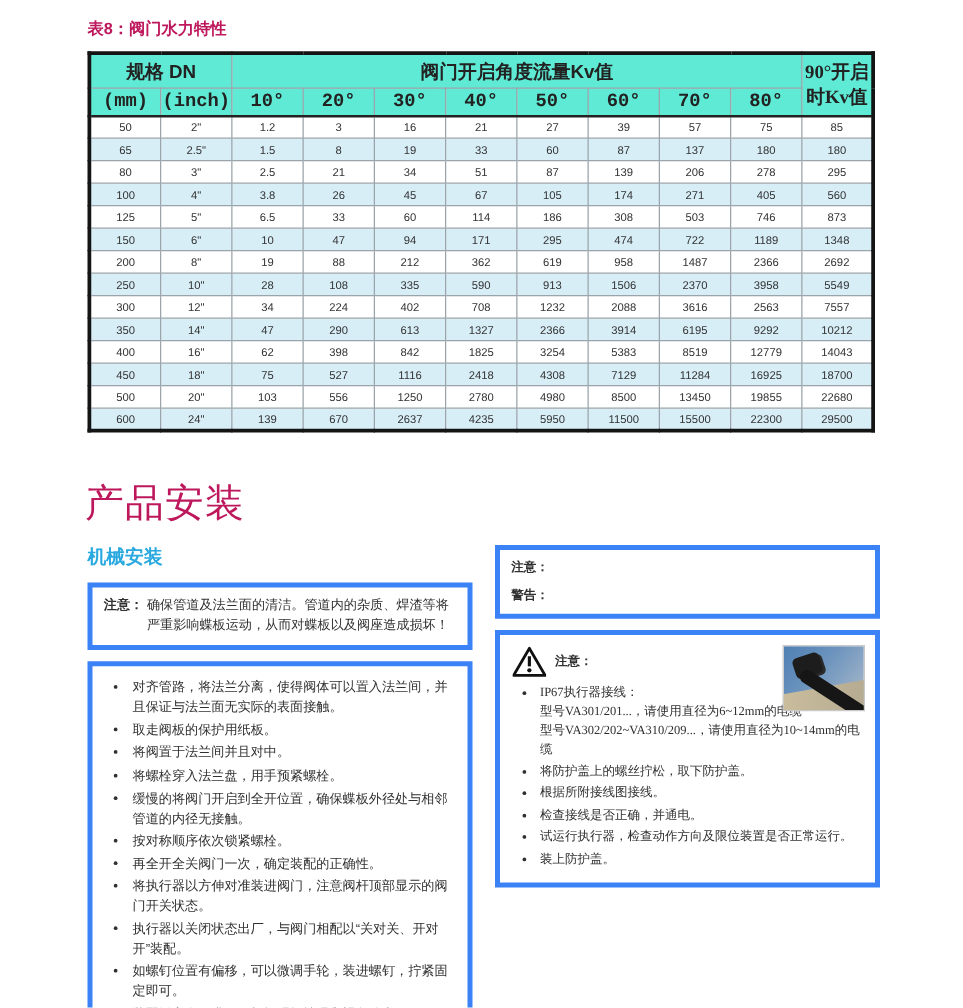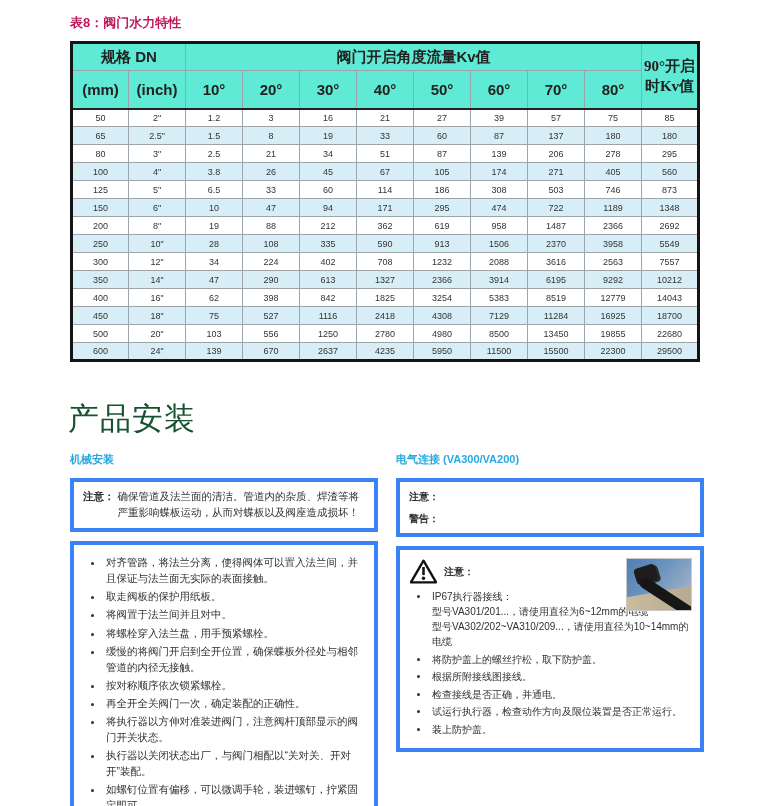--- a/index.html
+++ b/index.html
@@ -31,55 +31,55 @@
     vertical-align: middle;
   }
   table.kv thead th {
     background: #5eead4;
     font-weight: bold;
     font-size: 15px;
     color: #222;
   }
   table.kv thead { border-bottom: 2px solid #222; }
   tr.hrow1 th { height: 28px; }
-  tr.hrow2 th { height: 38px; }
+  tr.hrow2 th { height: 22px; font-family: Liberation Mono, monospace; }
   th.kv90 { white-space: pre-line; line-height: 1.35; font-family: Liberation Serif, serif; }
   table.kv td {
     font-size: 9px; height: 18px; padding: 1px 0;
     background: #ffffff; color: #333;
   }
   table.kv tr.alt td { background: #D8EEF7; }
 
   
   .main-title {
-    font-size: 31px; font-weight: 400; color: #14532d;
+    font-size: 31px; font-weight: 400; color: #be185d;
     margin: 36px 0 12px -2px; letter-spacing: 1px;
   }
   .columns { display: flex; gap: 18px; }
   .col { width: 308px; flex: 0 0 308px; }
   .sub-title {
-    font-size: 11px; font-weight: bold; color: #29A9E0;
+    font-size: 15px; font-weight: bold; color: #29A9E0;
     margin: 0 0 11px 0;
   }
   .box {
     border: 4px solid #3b82f6;
     padding: 7px 9px;
     font-size: 10.5px;
     line-height: 1.5;
   }
   .notice-row { display: flex; }
   .notice-row + .notice-row { margin-top: 7px; text-align: right; }
   .notice-label { font-weight: bold; white-space: nowrap; margin-right: 3px; flex: 0 0 auto; }
   .notice-text { white-space: pre-line; }
 
   .bullets-box { margin-top: 9px; padding: 8px 8px 9px 4px; }
   ul.bullets { margin: 0; padding-left: 26px; list-style: disc; }
   ul.bullets li { margin: 2.5px 0; padding-left: 2px; white-space: pre-line; }
   .col-right .box { font-size: 10px; }
-  .col-right ul.bullets { padding-left: 22px; }
+  .col-right ul.bullets { padding-left: 22px; font-family: Liberation Serif, serif; }
 
   .warn-box { margin-top: 9px; position: relative; padding: 8px 8px 9px 8px; }
   .warn-head {
     display: flex; align-items: center; gap: 7px;
     font-weight: bold; margin: 1px 0 5px 2px;
   }
   .tri-icon { width: 27px; height: 25px; flex: 0 0 auto; }
 
   
   .photo {
@@ -348,21 +348,20 @@
               <li>再全开全关阀门一次，确定装配的正确性。</li>
               <li>将执行器以方伸对准装进阀门，注意阀杆顶部显示的阀门开关状态。</li>
               <li>执行器以关闭状态出厂，与阀门相配以“关对关、开对开”装配。</li>
               <li>如螺钉位置有偏移，可以微调手轮，装进螺钉，拧紧固定即可。</li>
               <li>装配无方向要求，可根据现场情况和视角确定。</li>
             </ul>
         </div>
       </div>
 
       <div class="col col-right">
-        <h2 class="sub-title">电气连接 (VA300/VA200)</h2>
 
         <div class="box notice-box">
           <div class="notice-row">
             <span class="notice-label">注意：</span>
           </div>
           <div class="notice-row">
             <span class="notice-label">警告：</span>
           </div>
         </div>
 

